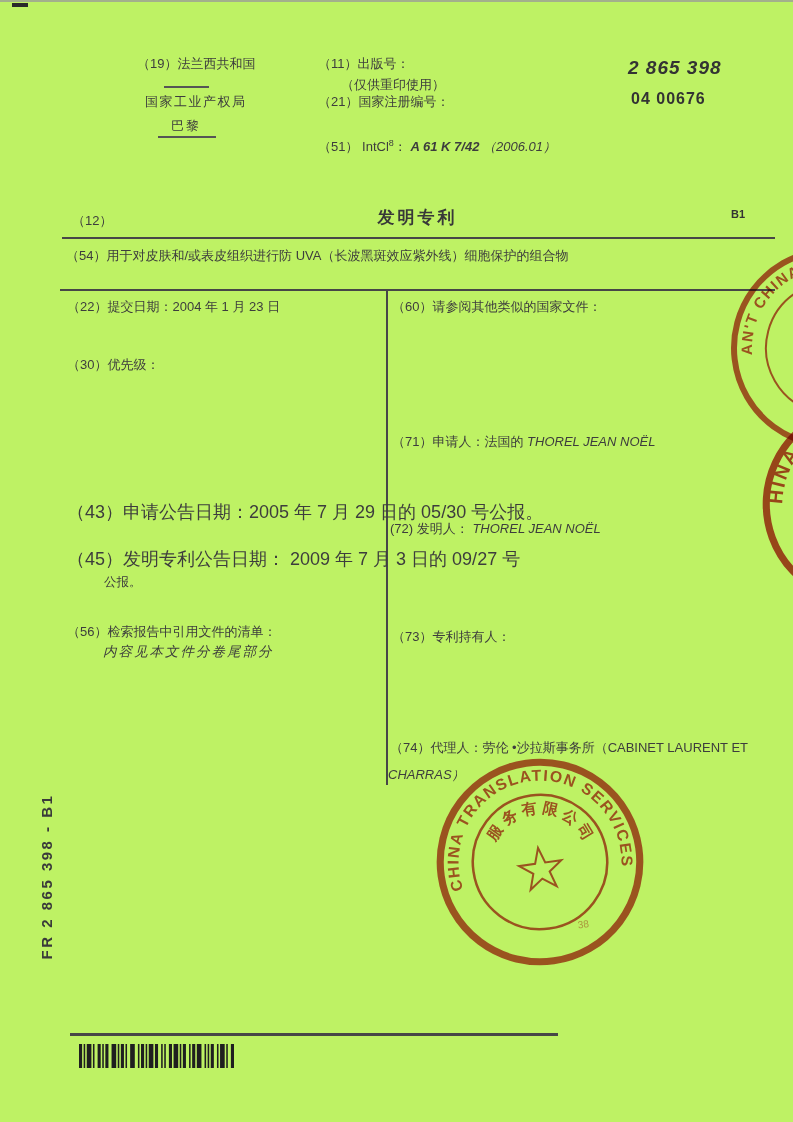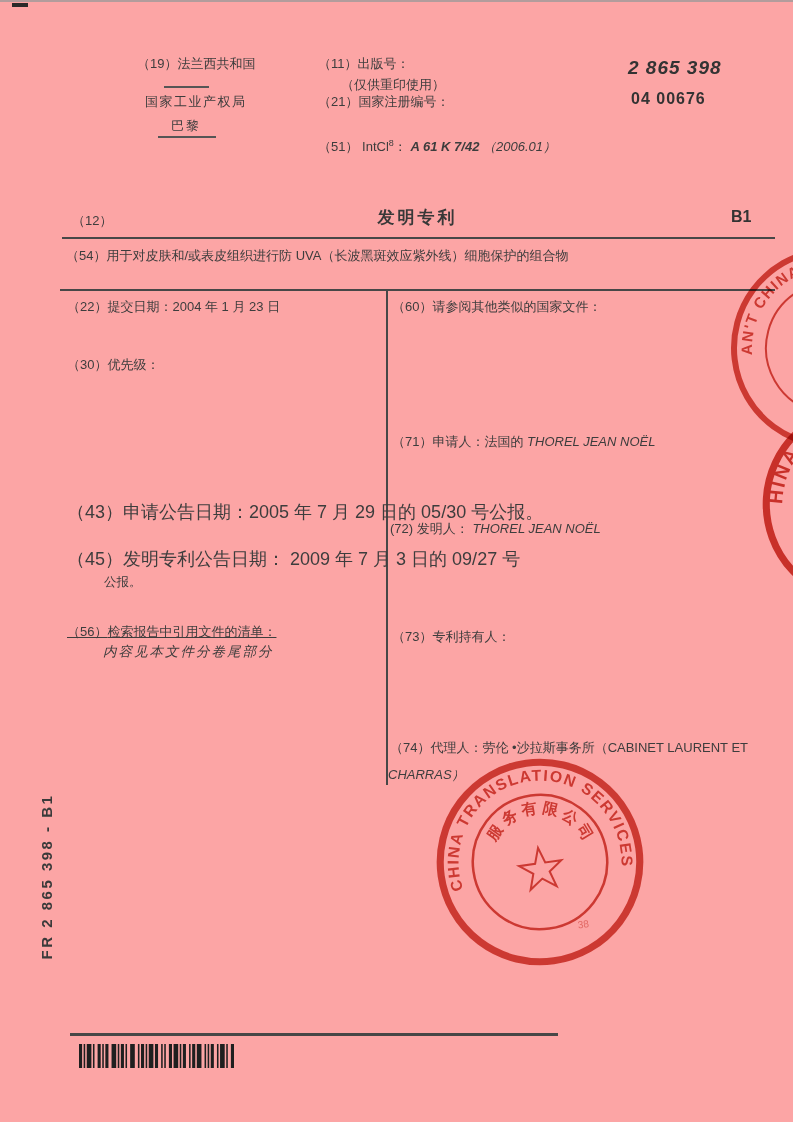--- a/index.html
+++ b/index.html
@@ -1,35 +1,35 @@
 <!DOCTYPE html>
 <html><head>
 <meta charset="utf-8">
 <style>
   html,body{margin:0;padding:0;background:#ffffff;}
   #page{
     position:relative;
     width:793px;height:1122px;
-    background:#fca5a5;
+    background:#bef264;
     overflow:hidden;
     font-family:"Liberation Sans","DejaVu Sans",sans-serif;
     color:#3d3d3d;
   }
   .abs{position:absolute;}
   .txt{font-size:13px;line-height:1.35;color:#3d3d3d;white-space:nowrap;}
   .wrap{white-space:normal;}
   .b{font-weight:bold;}
   .i{font-style:italic;}
   .serif-i{font-family:"Liberation Serif","DejaVu Serif",serif;font-style:italic;letter-spacing:2px;}
   .rule{background:#474747;}
   .shortrule{background:#555;height:2px;}
   .pubnum{font-size:19px;font-weight:bold;font-style:italic;letter-spacing:1px;color:#333;}
   .regnum{font-size:16px;font-weight:bold;letter-spacing:1px;color:#333;}
   .kind-title{font-size:17px;font-weight:bold;letter-spacing:3px;color:#383838;}
-  .kind-code{font-size:16px;font-weight:bold;color:#333;}
+  .kind-code{font-size:11px;font-weight:bold;color:#333;}
   sup{font-size:9px;}
   .vside{
     font-size:15px;font-weight:bold;letter-spacing:2.5px;color:#3a3a3a;
     transform:rotate(-90deg);transform-origin:center center;
     width:180px;text-align:center;
   }
   .stamp{mix-blend-mode:multiply;opacity:.88;filter:blur(.3px);}
   .scan-top{position:absolute;top:0;left:0;width:100%;height:2px;background:#9a9a9a;opacity:.75;}
   .speck{position:absolute;background:#2a2a2a;}
 </style>
@@ -68,21 +68,21 @@
   <div class="abs txt wrap" style="left:66px;top:247px;width:705px;"><span>（54）</span><span>用于对皮肤和/或表皮组织进行防 UVA（长波黑斑效应紫外线）细胞保护的组合物</span></div>
 
   <div class="abs rule" style="left:60px;top:289px;width:715px;height:1.5px;"></div>
   <div class="abs rule" style="left:386px;top:289px;width:1.5px;height:496px;"></div>
 
   <div class="abs txt" style="left:67px;top:298px;"><span>（22）</span><span>提交日期：2004 年 1 月 23 日</span></div>
   <div class="abs txt" style="left:67px;top:356px;"><span>（30）</span><span>优先级：</span></div>
   <div class="abs txt" style="left:67px;top:500px;font-size:18px;"><span>（43）</span><span>申请公告日期：2005 年 7 月 29 日的 05/30 号公报。</span></div>
   <div class="abs txt" style="left:67px;top:547px;font-size:18px;"><span>（45）</span><span>发明专利公告日期： 2009 年 7 月 3 日的 09/27 号</span></div>
   <div class="abs txt" style="left:104px;top:574px;font-size:12.5px;">公报。</div>
-  <div class="abs txt" style="left:67px;top:623px;text-decoration:underline;"><span>（56）</span><span>检索报告中引用文件的清单：</span></div>
+  <div class="abs txt" style="left:67px;top:623px;"><span>（56）</span><span>检索报告中引用文件的清单：</span></div>
   <div class="abs txt serif-i" style="left:103px;top:643px;font-size:13.5px;">内容见本文件分卷尾部分</div>
 
   <div class="abs txt" style="left:392px;top:298px;"><span>（60）</span><span>请参阅其他类似的国家文件：</span></div>
   <div class="abs txt" style="left:392px;top:433px;"><span>（71）</span><span>申请人：</span><span>法国的 </span><span class="i">THOREL JEAN NOËL</span></div>
   <div class="abs txt" style="left:390px;top:520px;"><span>(72)</span> <span>发明人：</span>&nbsp;<span class="i">THOREL JEAN NOËL</span></div>
   <div class="abs txt" style="left:392px;top:628px;"><span>（73）</span><span>专利持有人：</span></div>
   <div class="abs txt" style="left:390px;top:739px;"><span>（74）</span><span>代理人：劳伦 •沙拉斯事务所（CABINET LAURENT ET</span></div>
   <div class="abs txt" style="left:388px;top:766px;font-style:italic;">CHARRAS）</div>
 
   <div class="abs vside" style="left:-44px;top:868px;">FR 2 865 398 - B1</div>

